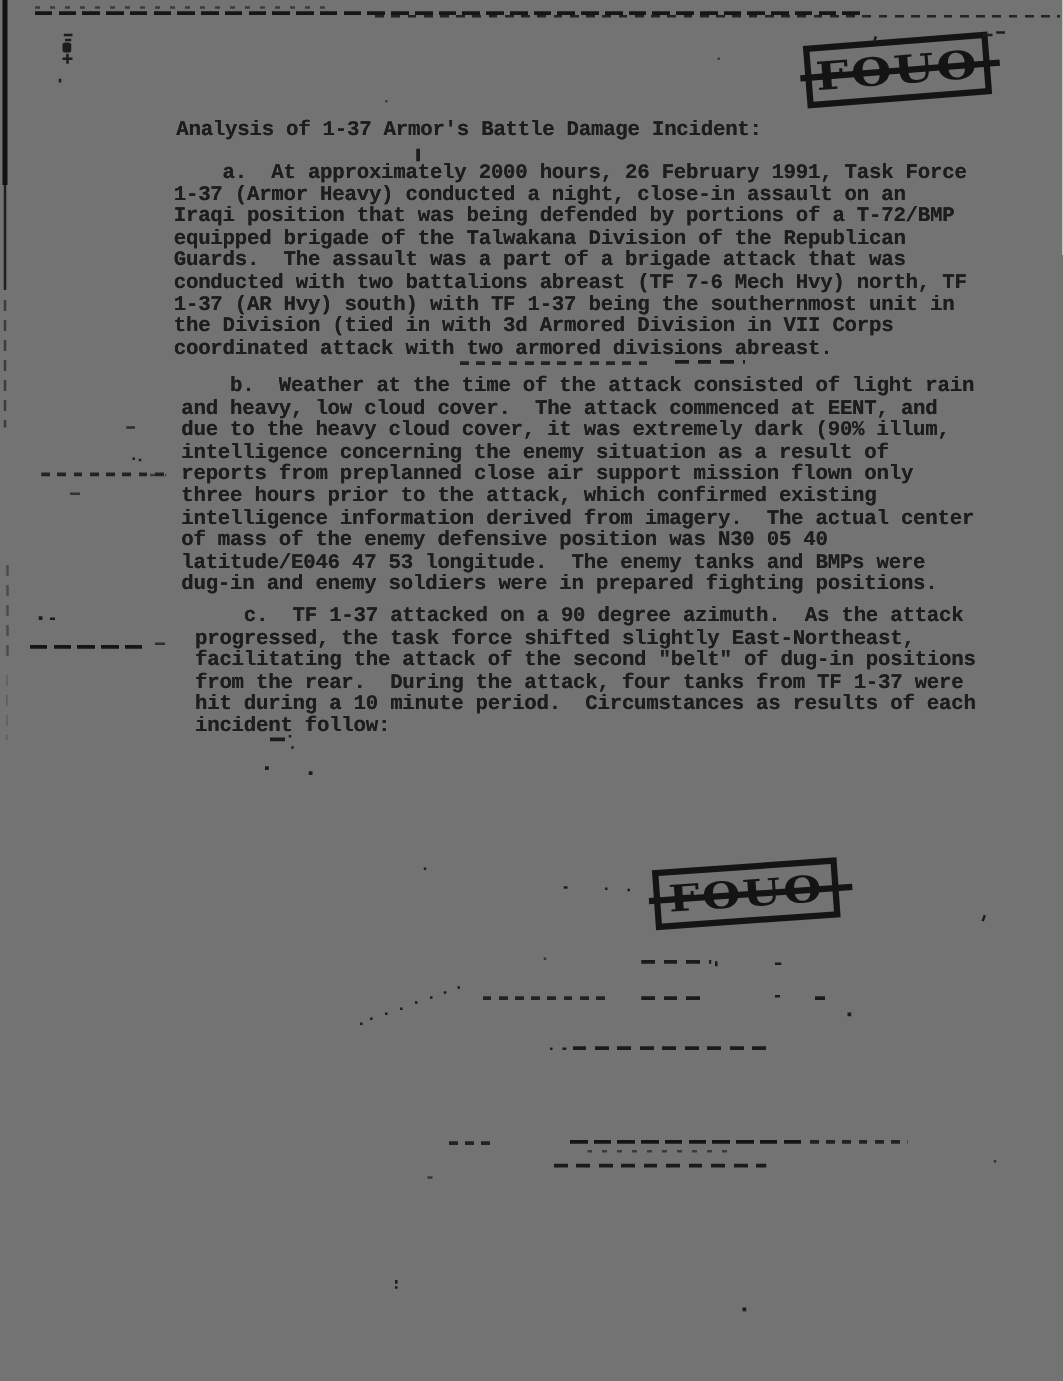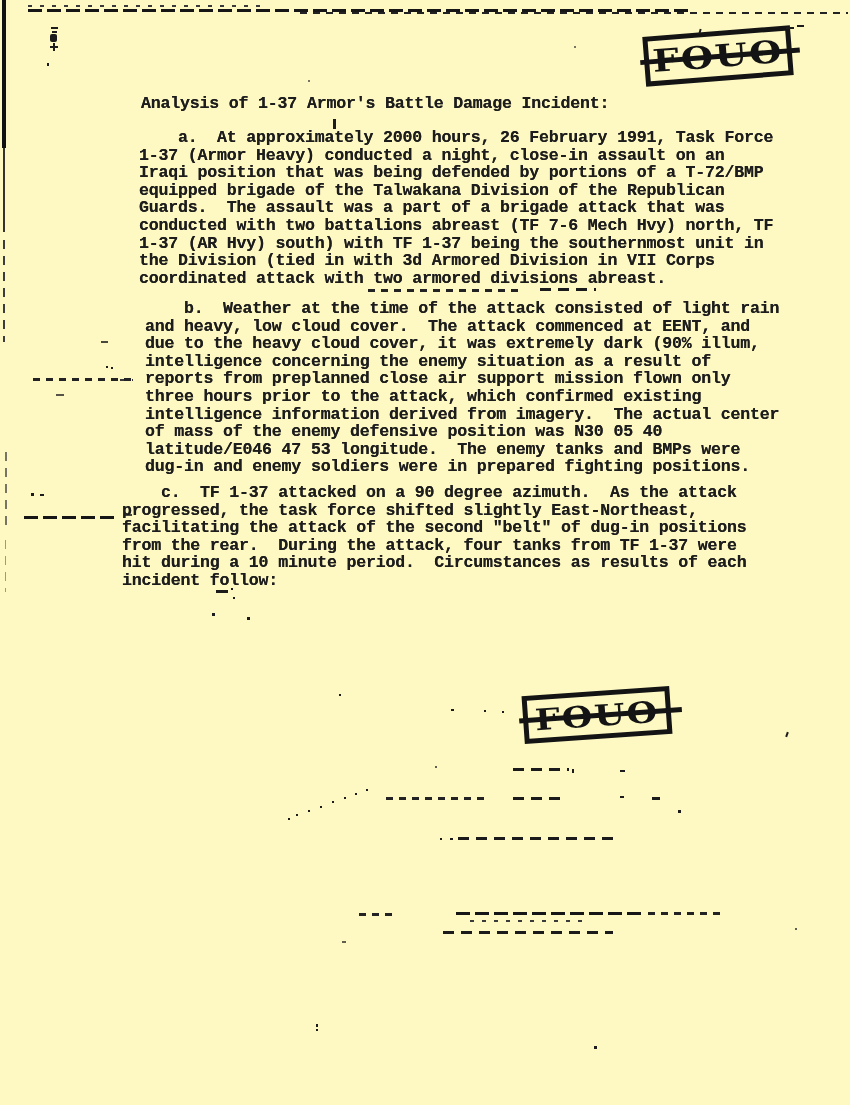--- a/index.html
+++ b/index.html
@@ -1,16 +1,16 @@
 <!DOCTYPE html>
 <html><head>
 <meta charset="utf-8">
 <style>
   html,body{margin:0;padding:0;background:#ffffff;}
-  #page{position:relative;width:850px;height:1105px;background:#fef9c3;overflow:hidden;
+  #page{position:relative;width:850px;height:1105px;background:#737373;overflow:hidden;
         font-family:"Liberation Mono","DejaVu Sans Mono",monospace;}
   
   .doc{position:absolute;margin:0;white-space:pre;
        font:bold 16.6px/17.6px "Liberation Mono","DejaVu Sans Mono",monospace;
        color:#1d1d1d;text-shadow:0 0 .5px rgba(25,25,25,.85);letter-spacing:-.2px;}
   
   .stamp{position:absolute;border:5px solid #141414;display:flex;align-items:center;
          justify-content:center;background:transparent;}
   .stamp-text{font-family:"DejaVu Serif","Liberation Serif",serif;font-weight:bold;
               color:#141414;line-height:1;transform:scaleY(.84);letter-spacing:2px;}
@@ -46,21 +46,21 @@
 and heavy, low cloud cover.  The attack commenced at EENT, and
 due to the heavy cloud cover, it was extremely dark (90% illum,
 intelligence concerning the enemy situation as a result of
 reports from preplanned close air support mission flown only
 three hours prior to the attack, which confirmed existing
 intelligence information derived from imagery.  The actual center
 of mass of the enemy defensive position was N30 05 40
 latitude/E046 47 53 longitude.  The enemy tanks and BMPs were
 dug-in and enemy soldiers were in prepared fighting positions.</pre>
 
-  <pre class="doc" style="left:122px;top:484px">    c.  TF 1-37 attacked on a 90 degree azimuth.  As the attack
+  <pre class="doc" style="left:156px;top:484px">    c.  TF 1-37 attacked on a 90 degree azimuth.  As the attack
 progressed, the task force shifted slightly East-Northeast,
 facilitating the attack of the second "belt" of dug-in positions
 from the rear.  During the attack, four tanks from TF 1-37 were
 hit during a 10 minute period.  Circumstances as results of each
 incident follow:</pre>
 
   <div class="stamp" style="left:644px;top:31px;width:138px;height:40px;transform:rotate(-4.5deg)">
     <span class="stamp-text" style="font-size:37px">FOUO</span>
     <span class="stamp-strike" style="left:-9px;right:-13px"></span>
   </div>

